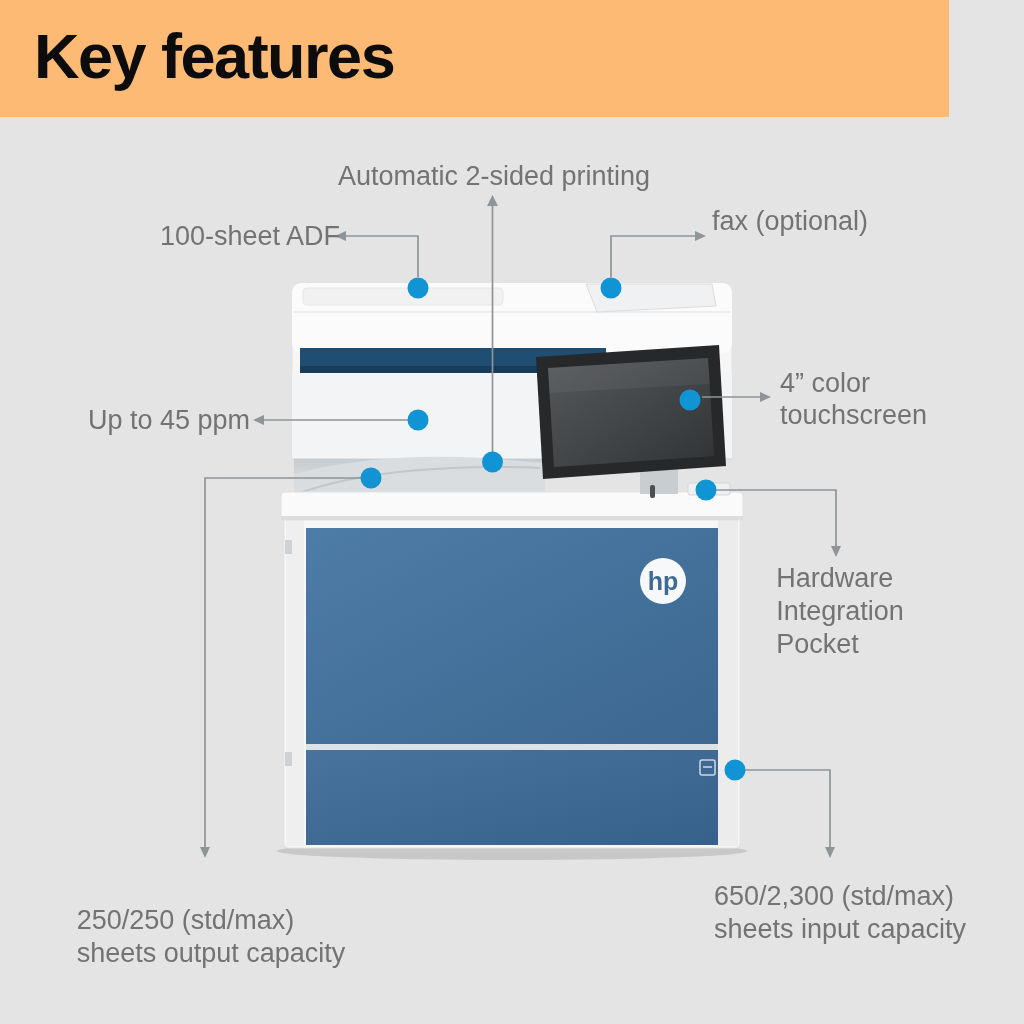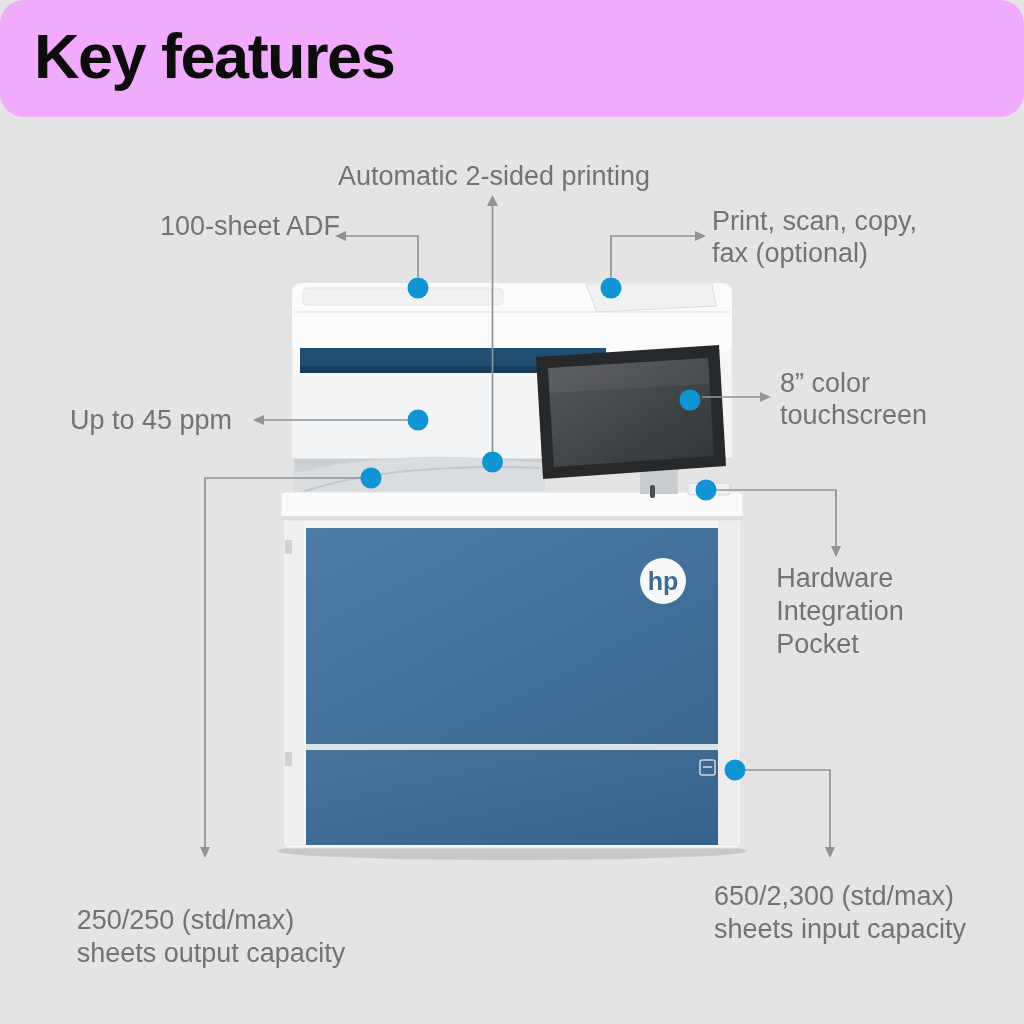--- a/index.html
+++ b/index.html
@@ -2,41 +2,40 @@
 <html><head>
 <meta charset="utf-8">
 <style>
   html, body { margin:0; padding:0; background:#e4e4e4; }
   .page {
     position:relative; width:1024px; height:1024px; overflow:hidden;
     background:#e4e4e4;
     font-family:"Liberation Sans", sans-serif;
   }
   .header {
-    position:absolute; top:0; left:0; width:1024px; height:117px;
-    background:#f0abfc;
-    border-radius:24px;
+    position:absolute; top:0; left:0; width:949px; height:117px;
+    background:#fdba74;
   }
   .header h1 {
     margin:0; padding:20px 0 0 34px;
     font-size:63px; font-weight:700; letter-spacing:-1.5px;
     color:#0c0c0c;
   }
   .scene { position:absolute; top:0; left:0; width:1024px; height:1024px; }
   .art { position:absolute; top:0; left:0; }
   .lbl {
     position:absolute; color:#737373; font-size:27px; line-height:32px;
     white-space:nowrap;
   }
   .center { transform:translateX(-50%); }
   .lbl-duplex { left:494px; top:160px; transform:translateX(-50%); }
-  .lbl-adf    { left:160px; top:210px; }
+  .lbl-adf    { left:160px; top:220px; }
   .lbl-print  { left:712px; top:205px; }
   .lbl-touch  { left:780px; top:367px; }
-  .lbl-ppm    { left:70px;  top:404px; }
+  .lbl-ppm    { left:88px;  top:404px; }
   .lbl-hip    { left:840px; top:562px; line-height:33px; }
   .lbl-output { left:211px; top:876px; line-height:33px;margin-top:28px; }
   .lbl-input  { left:840px; top:880px; line-height:33px; }
 </style>
 </head>
 <body>
 
 <div class="page">
 
   <header class="header">
@@ -181,26 +180,25 @@
 
     <div class="lbl lbl-duplex">
       <span>Automatic 2-sided printing</span>
     </div>
 
     <div class="lbl lbl-adf">
       <span>100-sheet ADF</span>
     </div>
 
     <div class="lbl lbl-print">
-      <div>Print, scan, copy,</div>
       <div>fax (optional)</div>
     </div>
 
     <div class="lbl lbl-touch">
-      <div>8” color</div>
+      <div>4” color</div>
       <div>touchscreen</div>
     </div>
 
     <div class="lbl lbl-ppm">
       <span>Up to 45 ppm</span>
     </div>
 
     <div class="lbl lbl-hip center">
       <div>Hardware</div>
       <div>Integration</div>

